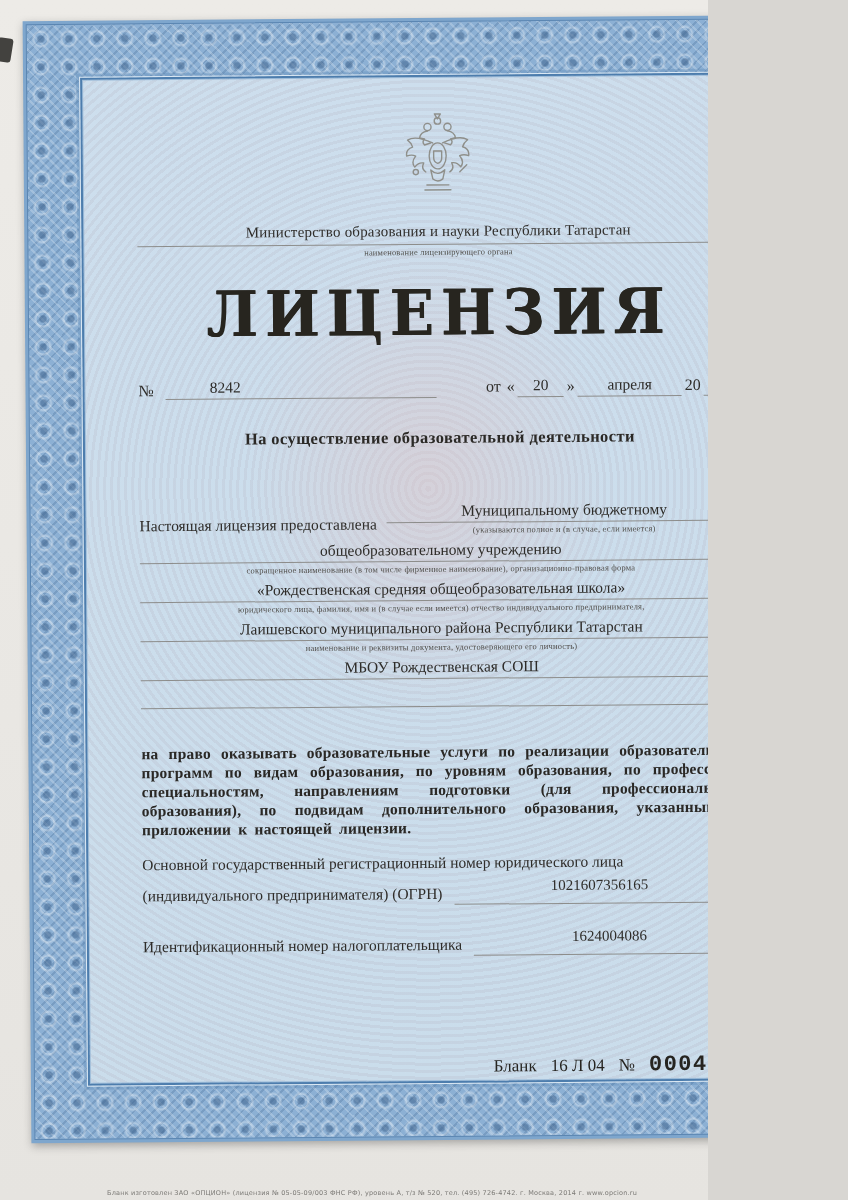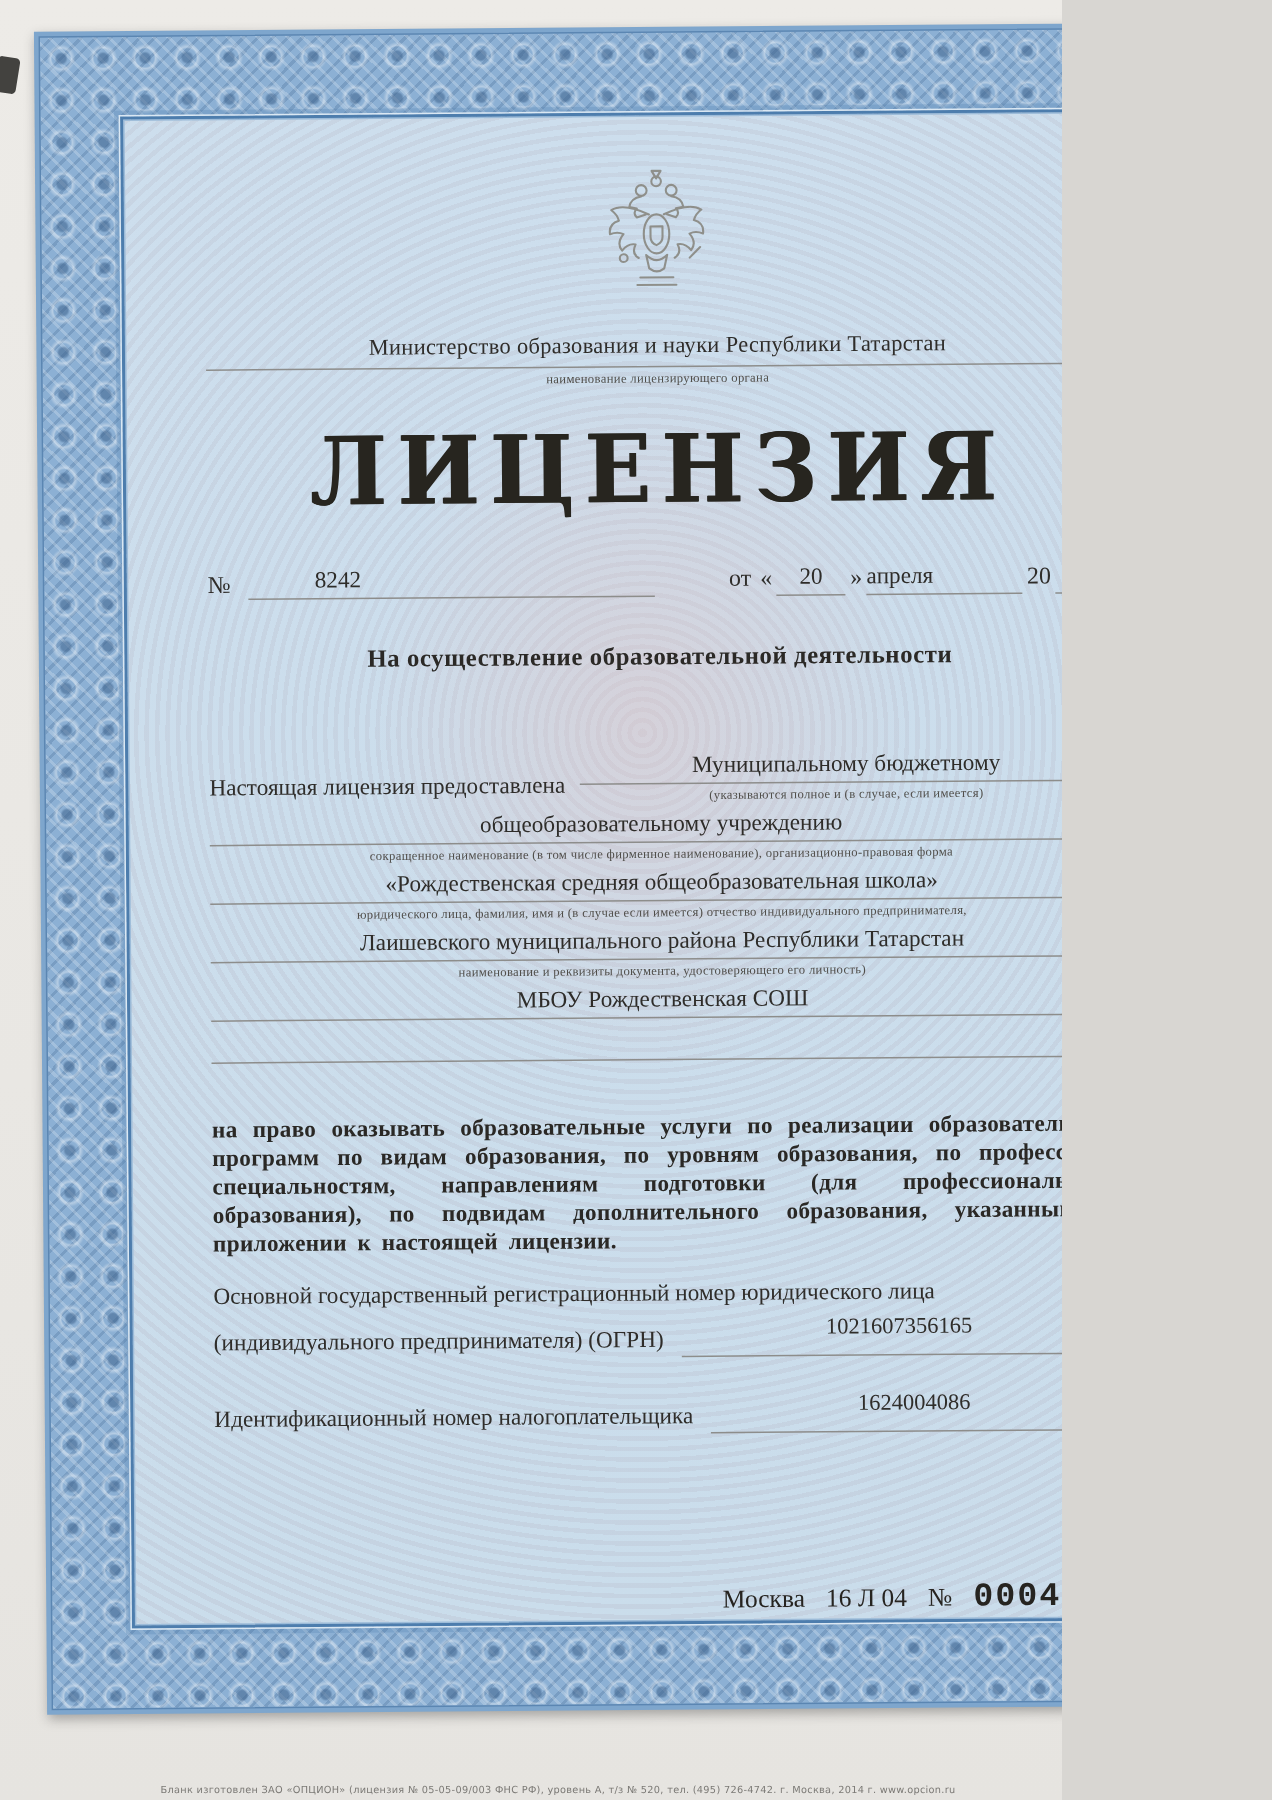--- a/index.html
+++ b/index.html
@@ -72,21 +72,21 @@
   }
 
   
   .num-row { display: flex; align-items: flex-end; margin-top: 30px; font-size: 16px; }
   .num-left { display: flex; align-items: flex-end; width: 300px; }
   .num-sign { padding-right: 12px; }
   .num-left .vline { flex: 1; padding: 0 0 2px 44px; }
   .num-right { display: flex; align-items: flex-end; margin-left: 46px; flex: 1; }
   .num-right .piece { padding: 0 3px 2px 3px; white-space: nowrap; }
   .day-line { width: 46px; text-align: center; padding-bottom: 2px; }
-  .month-line { width: 104px; text-align: left; padding-bottom: 2px; }
+  .month-line { width: 104px; text-align: center; padding-bottom: 2px; }
   .yr-line { display: inline-block; min-width: 22px; text-align: center; font-weight: bold; }
   .yr-sup { display: inline-block; transform: translateY(-7px); font-size: 13.5px; }
 
   .subtitle {
     margin-top: 30px; text-align: center;
     font-size: 16.5px; font-weight: 600; letter-spacing: 0.4px; color: #2b2926;
   }
 
   
   .granted-row { display: flex; align-items: flex-end; margin-top: 54px; }
@@ -223,21 +223,21 @@
           <span class="flex-label">(индивидуального предпринимателя) (ОГРН)</span>
           <span class="vline">1021607356165</span>
         </div>
 
         <div class="flex-line inn-row">
           <span class="flex-label">Идентификационный номер налогоплательщика</span>
           <span class="vline">1624004086</span>
         </div>
 
         <div class="series">
-          <span>Москва</span>
+          <span>Бланк</span>
           <span>16 Л 04</span>
           <span>№</span>
           <span class="serial">0004244</span>
         </div>
 
       </div>
     </div>
   </div>
 
   <div class="print-footer">Бланк изготовлен ЗАО «ОПЦИОН» (лицензия № 05-05-09/003 ФНС РФ), уровень А, т/з № 520, тел. (495) 726-4742. г. Москва, 2014 г. www.opcion.ru</div>

